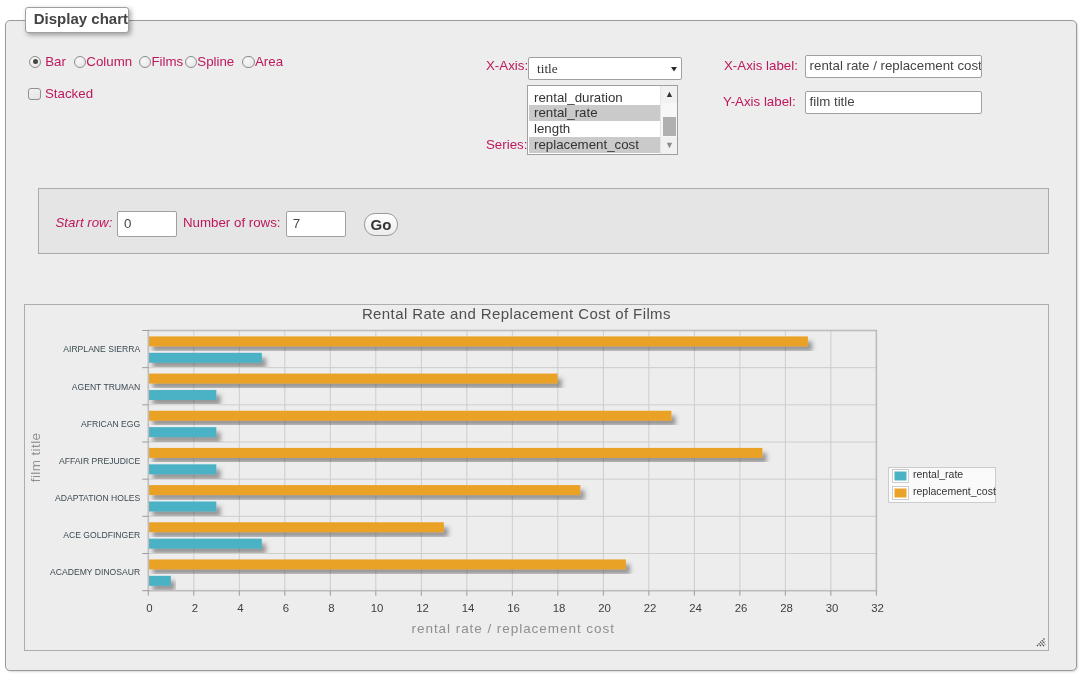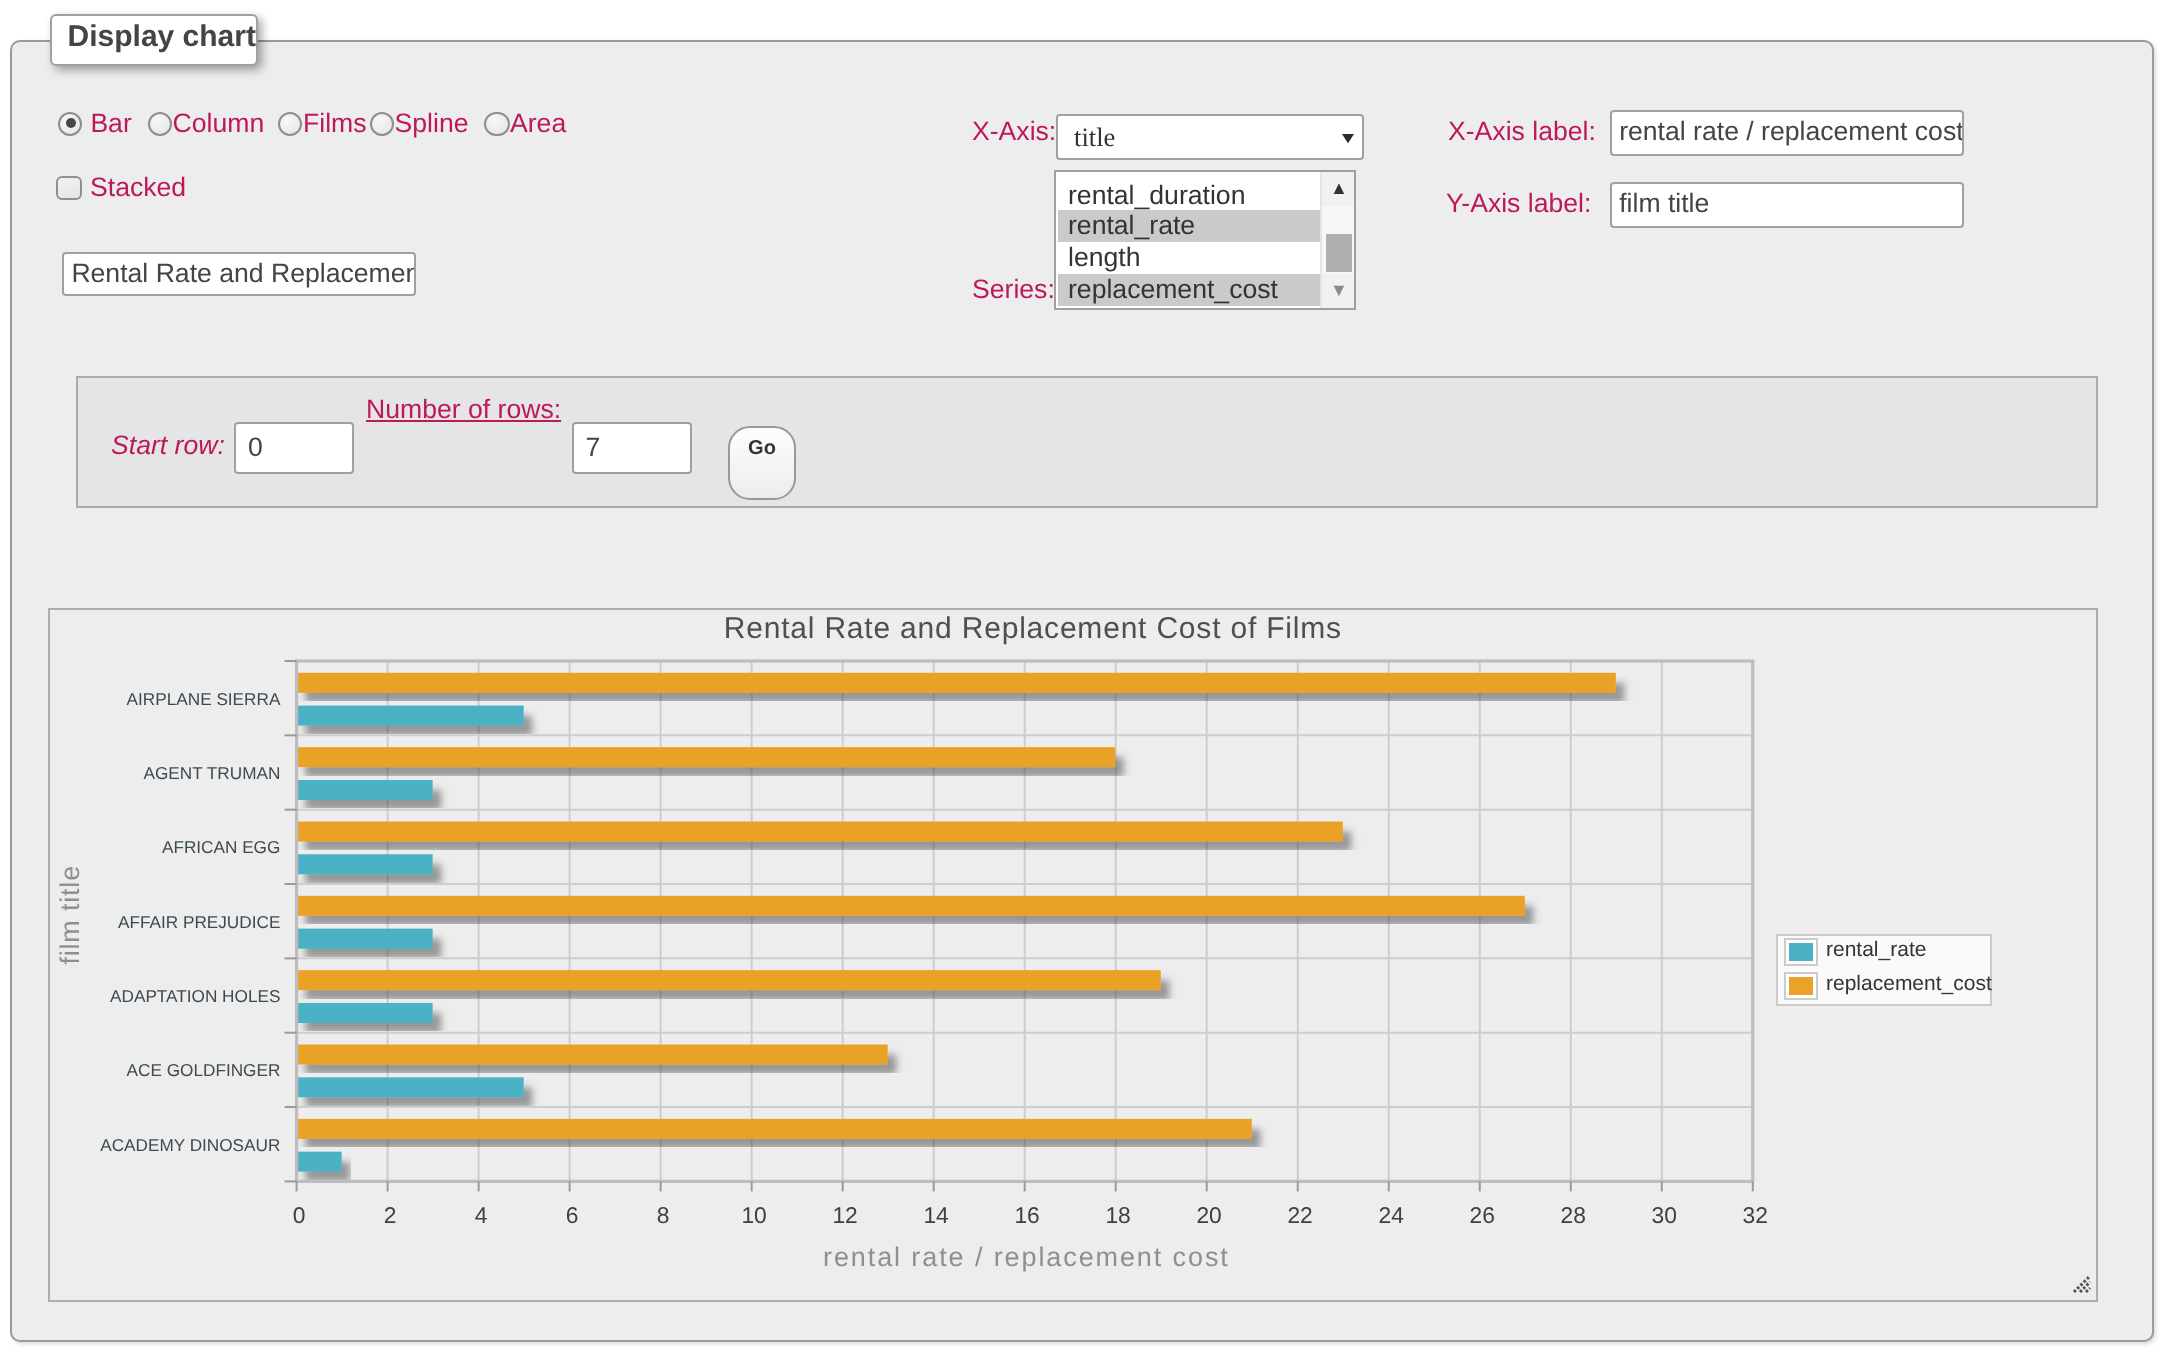--- a/index.html
+++ b/index.html
@@ -8,21 +8,21 @@
 .abs { position:absolute; }
 #fieldset { left:4.5px; top:19.8px; width:1072.6px; height:651.6px; background:#ededed; border:1px solid #9a9a9a; border-radius:5px; box-shadow:1px 1px 2px rgba(0,0,0,0.15); }
 #legendbox { left:25px; top:7px; width:104px; height:26px; background:#fff; border:1px solid #a0a0a0; border-radius:3px; box-shadow:2px 2px 5px rgba(0,0,0,0.35); font-weight:bold; font-size:15px; color:#444; line-height:22.5px; text-align:right; }
 .lbl { font-size:13.3px; color:#be185d; }
 
 .radio { width:12.5px; height:12.5px; border-radius:50%; border:1px solid #8d8d8d; background:radial-gradient(circle at 35% 30%, #f8f8f8, #e3e3e3); }
 .radio.on::after { content:""; position:absolute; left:2.8px; top:2.8px; width:5px; height:5px; border-radius:50%; background:#464646; }
 .checkbox { width:12.3px; height:12.3px; border:1px solid #909090; background:linear-gradient(160deg,#f2f2f2,#e4e4e4); border-radius:3px; }
 .tinput { background:#fff; border:1px solid #a0a0a0; border-radius:2px; font-size:13.3px; color:#444; line-height:20px; padding-left:5px; white-space:nowrap; overflow:hidden; }
 #gobox { left:38px; top:188px; width:1011px; height:66px; background:#e5e5e5; border:1px solid #ababab; }
-#gobtn { left:364px; top:213px; width:34px; height:37px; border:1px solid #999; border-radius:11px; background:linear-gradient(#fefefe,#ececec); font-size:10px; font-weight:bold; color:#333; text-align:center; line-height:21px; }
+#gobtn { left:364px; top:213px; width:34px; height:23px; border:1px solid #999; border-radius:11px; background:linear-gradient(#fefefe,#ececec); font-size:15px; font-weight:bold; color:#333; text-align:center; line-height:21px; }
 #chartbox { left:24.4px; top:304.4px; width:1024.4px; height:346.9px; border:1px solid #adadad; }
 #selbox { left:528px; top:57px; width:154px; height:23px; background:#fff; border:1px solid #a0a0a0; border-radius:2px;font-family:Liberation Serif, serif; }
 #listbox { left:527px; top:85px; width:151px; height:70px; background:#fff; border:1px solid #a0a0a0; overflow:hidden; }
 .opt { position:absolute; left:1px; width:133px; height:15.9px; font-size:13.3px; color:#333; line-height:15.4px; padding-left:5px; white-space:nowrap; }
 .opt.sel { background:#cacaca; }
 #sbar { position:absolute; right:0; top:0; width:17px; height:68px; background:#f7f7f7; border-left:1px solid #e4e4e4; }
 .sbtn { position:absolute; left:0; width:17px; height:17px; background:#f1f1f1; color:#555; font-size:9px; text-align:center; line-height:17px; }
 #sthumb { position:absolute; left:2px; top:31.4px; width:13px; height:18.3px; background:#b0b0b0; }
 </style>
 </head>
@@ -148,21 +148,20 @@
   <div class="abs radio" style="left:138.8px;top:55.7px;"></div>
   <div class="abs lbl" style="left:151.5px;top:54.4px;">Films</div>
   <div class="abs radio" style="left:184.9px;top:55.7px;"></div>
   <div class="abs lbl" style="left:197.3px;top:54.4px;">Spline</div>
   <div class="abs radio" style="left:242px;top:55.7px;"></div>
   <div class="abs lbl" style="left:255px;top:54.4px;">Area</div>
 
   <div class="abs checkbox" style="left:28.4px;top:87.6px;"></div>
   <div class="abs lbl" style="left:45px;top:86.3px;">Stacked</div>
 
-  <div class="abs tinput" style="left:30.7px;top:125.8px;width:177px;height:22.3px;padding-left:4px;">Rental Rate and Replacemen</div>
 
   <div class="abs lbl" style="left:486px;top:58px;">X-Axis:</div>
   <div class="abs" id="selbox">
       <span style="position:absolute;left:8px;top:3px;font-size:13.3px;color:#333;">title</span>
     <svg style="position:absolute;left:141.5px;top:8.8px;" width="6" height="5">
         <path d="M0 0 L6 0 L3 4.6 Z" fill="#2b2b2b"></path>
       </svg>
   </div>
 
   <div class="abs" id="listbox">
@@ -179,16 +178,16 @@
   <div class="abs lbl" style="left:486px;top:136.7px;">Series:</div>
 
   <div class="abs lbl" style="left:724px;top:58px;">X-Axis label:</div>
   <div class="abs tinput" style="left:804.6px;top:55.4px;width:177.4px;height:22.4px;line-height:20px;padding-left:4px;">rental rate / replacement cost</div>
   <div class="abs lbl" style="left:723px;top:93.6px;">Y-Axis label:</div>
   <div class="abs tinput" style="left:804.6px;top:91px;width:177.4px;height:22.5px;line-height:20px;padding-left:4px;">film title</div>
 
   <div class="abs" id="gobox"></div>
   <div class="abs lbl" style="left:55.5px;top:215px;font-style:italic;">Start row:</div>
   <div class="abs tinput" style="left:117px;top:210.7px;width:60px;height:26.4px;line-height:24px;padding-left:6px;">0</div>
-  <div class="abs lbl" style="left:183px;top:197px;text-decoration:underline;">Number of rows:</div>
+  <div class="abs lbl" style="left:183px;top:215px;">Number of rows:</div>
   <div class="abs tinput" style="left:285.8px;top:210.7px;width:60px;height:26.4px;line-height:24px;padding-left:6px;">7</div>
   <div class="abs" id="gobtn">Go</div>
 </div>
 
 </body></html>

